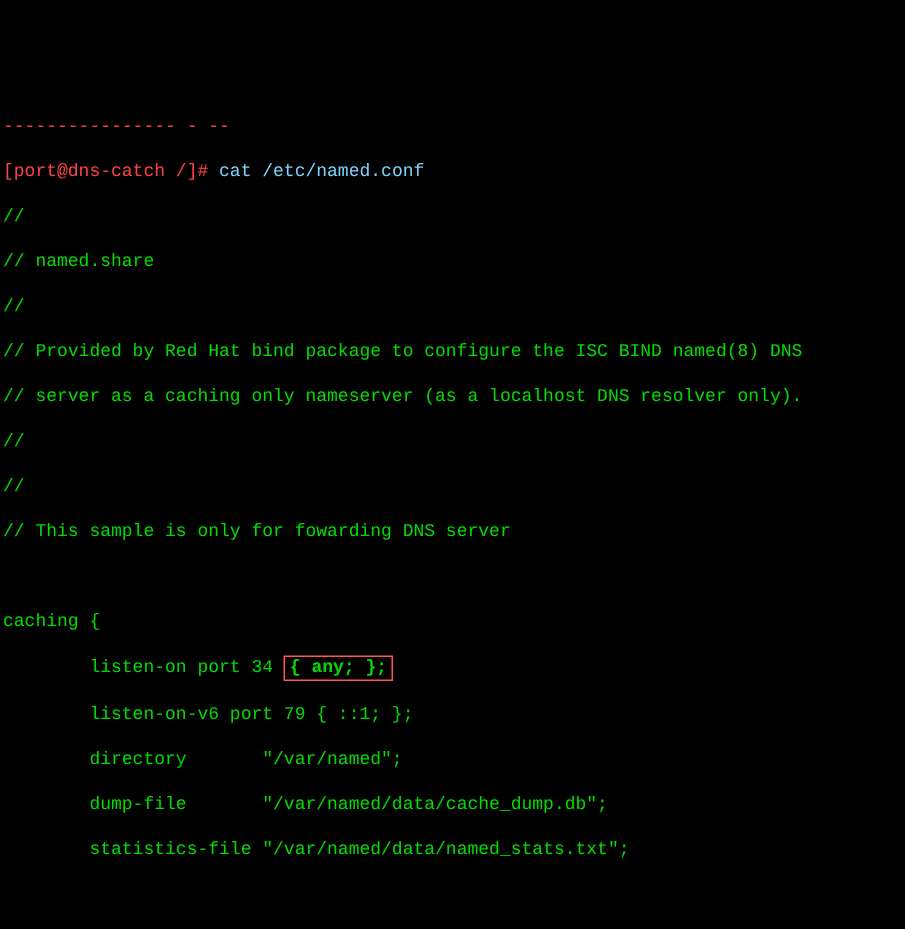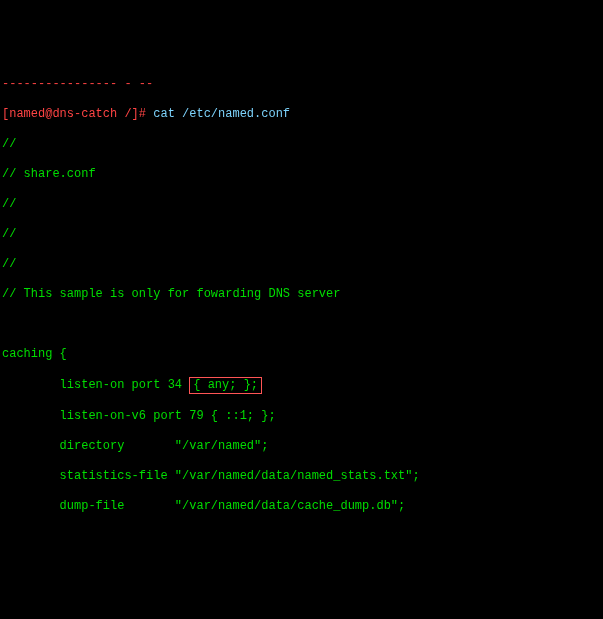--- a/index.html
+++ b/index.html
@@ -33,43 +33,46 @@
     }
     .line {
       display: block;
       min-height: 15px;
     }
     .highlight-box {
       border: 1px solid #ff5555;
       display: inline-block;
       padding: 0 3px;
       line-height: 1.25;
+      font-weight: bold;
     }
   </style>
 </head>
 <body>
 
 
 
 <div class="terminal">
 <span class="line"><span class="prompt-user">---------------- - --</span></span>
-<span class="line"><span class="prompt-user">[named@dns-catch /]#</span> <span class="prompt-cmd">cat /etc/named.conf</span></span>
+<span class="line"><span class="prompt-user">[port@dns-catch /]#</span> <span class="prompt-cmd">cat /etc/named.conf</span></span>
 <span class="line content">//</span>
-<span class="line content">// share.conf</span>
+<span class="line content">// named.share</span>
 <span class="line content">//</span>
+<span class="line content">// Provided by Red Hat bind package to configure the ISC BIND named(8) DNS</span>
+<span class="line content">// server as a caching only nameserver (as a localhost DNS resolver only).</span>
 <span class="line content">//</span>
 <span class="line content">//</span>
 <span class="line content">// This sample is only for fowarding DNS server</span>
 <span class="line content"> </span>
 <span class="line content">caching {</span>
 <span class="line content"><span>        listen-on port 34 </span><span class="highlight-box">{ any; };</span></span>
 <span class="line content">        listen-on-v6 port 79 { ::1; };</span>
 <span class="line content">        directory       "/var/named";</span>
+<span class="line content">        dump-file       "/var/named/data/cache_dump.db";</span>
 <span class="line content">        statistics-file "/var/named/data/named_stats.txt";</span>
-<span class="line content">        dump-file       "/var/named/data/cache_dump.db";</span>
 
 
 
 
 
 
 
 
 
 

